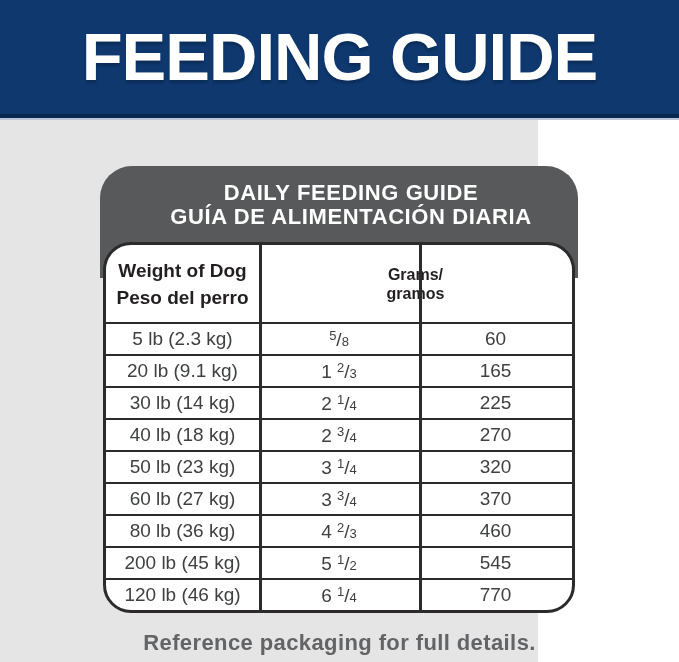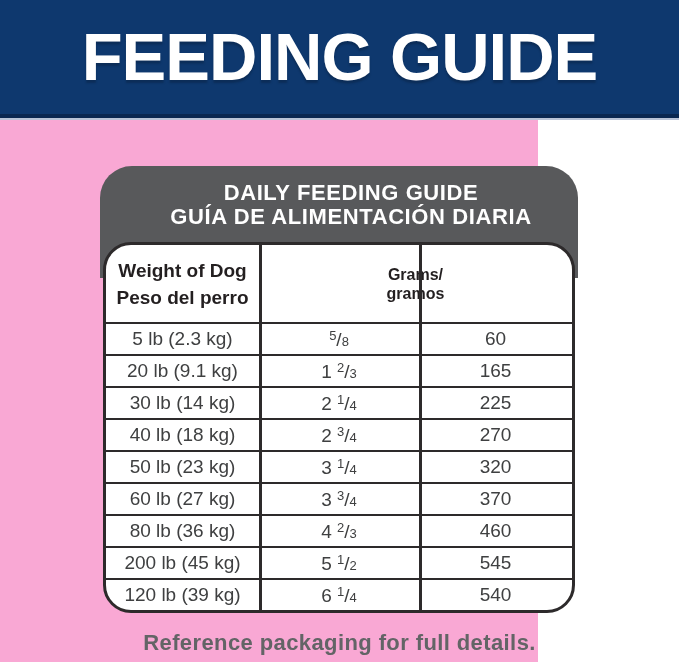--- a/index.html
+++ b/index.html
@@ -1,18 +1,18 @@
 <!DOCTYPE html>
 <html><head>
 <meta charset="utf-8">
 <style>
   html,body{margin:0;padding:0;background:#ffffff;}
   body{width:679px;height:662px;overflow:hidden;
        font-family:"Liberation Sans","DejaVu Sans",sans-serif;}
-  .page{position:relative;width:538px;height:662px;background:#f9a8d4;}
+  .page{position:relative;width:538px;height:662px;background:#e5e5e5;}
 
   
   .banner{position:absolute;left:0;top:0;width:679px;height:114px;
           background:#0e386e;border-bottom:4px solid #0a2750;}
   .banner-accent{position:absolute;left:0;top:118px;width:679px;height:2px;
           background:#b9c3d6;}
   .banner h1{margin:0;height:114px;line-height:114px;text-align:center;
           font-size:67px;font-weight:bold;letter-spacing:-1px;color:#ffffff;
           text-shadow:0 3px 2px rgba(10,25,50,.35);}
 
@@ -129,21 +129,21 @@
     <div class="td c-grams">460</div>
   </div>
 
   <div class="trow">
     <div class="td c-weight">200 lb (45 kg)</div>
     <div class="td c-cups"><span class="whole">5</span><span class="fnum">1</span><span class="fslash">/</span><span class="fden">2</span></div>
     <div class="td c-grams">545</div>
   </div>
 
   <div class="trow">
-    <div class="td c-weight">120 lb (39 kg)</div>
+    <div class="td c-weight">120 lb (46 kg)</div>
     <div class="td c-cups"><span class="whole">6</span><span class="fnum">1</span><span class="fslash">/</span><span class="fden">4</span></div>
-    <div class="td c-grams">540</div>
+    <div class="td c-grams">770</div>
   </div>
 </div>
   </div>
 
   <div class="footer-note">Reference packaging for full details.</div>
 </div>
 
 </body></html>

